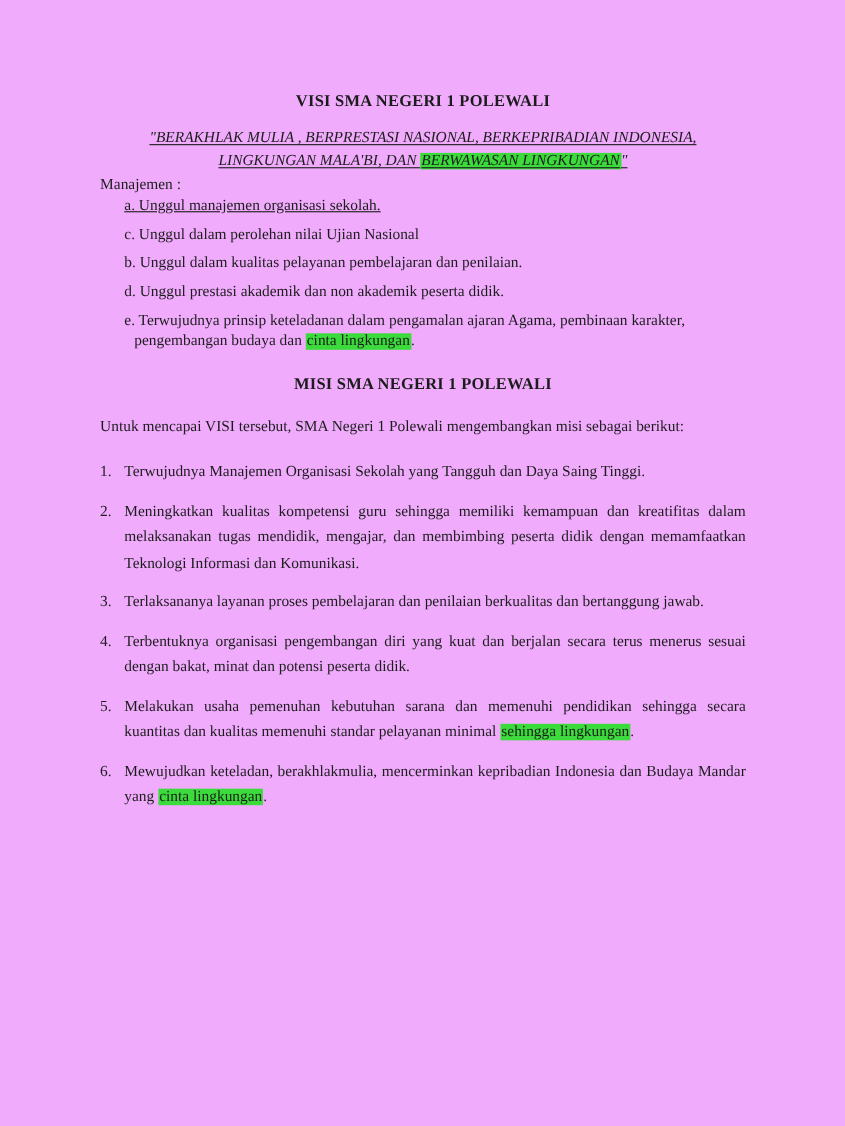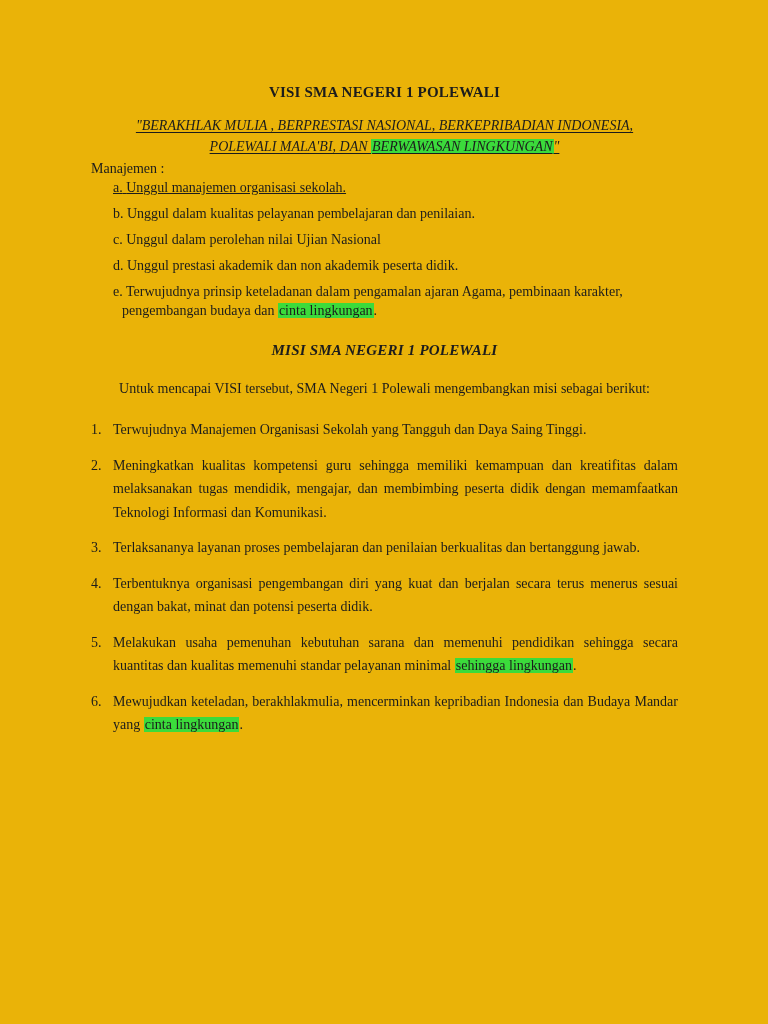--- a/index.html
+++ b/index.html
@@ -1,35 +1,35 @@
 <!DOCTYPE html>
 <html style="--hl: #3bdb3b;"><head>
 <meta charset="utf-8">
 <style>
   html,body { margin:0; padding:0; background:#ffffff; }
   .page {
     position:relative;
     width:768px; height:1024px;
-    background:#eab308;
+    background:#f0abfc;
     box-sizing:border-box;
     padding:84px 90px 0 91px;
     font-family:"Liberation Serif","DejaVu Serif",serif;
     color:#1c1c1c;
     font-size:14px;
     overflow:hidden;
   }
   .doc-title {
     font-size:15px;
     font-weight:bold;
     text-align:center;
     line-height:17px;
     margin:0 0 14px 0;
     letter-spacing:0.2px;
   }
-  .doc-title.misi { margin:22px 0 0 0;font-style:italic; }
+  .doc-title.misi { margin:22px 0 0 0; }
   .quote {
     font-style:italic;
     text-align:center;
     line-height:21px;
     margin:0;
     text-decoration:underline;
     text-underline-offset:2px;
   }
   mark {
     background:var(--hl,#3bdb3b);
@@ -38,21 +38,21 @@
   }
   .ind-label { margin:2px 0 0 0; line-height:19px; }
   ul.ind-list { list-style:none; margin:0; padding:0; }
   ul.ind-list li {
     padding-left:31px;
     text-indent:-9px;
     line-height:19px;
     margin-top:7px;
   }
   ul.ind-list li:first-child { margin-top:0;text-decoration:underline; }
-  .misi-intro { margin:16px 0 0 0; line-height:27px;text-align:center; }
+  .misi-intro { margin:16px 0 0 0; line-height:27px; }
   ol.misi-list { list-style:none; margin:16px 0 0 0; padding:0; }
   ol.misi-list li {
     padding-left:22px;
     text-indent:-22px;
     text-align:justify;
     line-height:23.5px;
     margin-bottom:12px;
   }
   .num {
     display:inline-block;
@@ -60,28 +60,28 @@
     text-indent:0;
   }
 </style>
 </head>
 <body>
 
 <div class="page">
 
   <h1 class="doc-title">VISI SMA NEGERI 1 POLEWALI</h1>
 
-  <p class="quote"><span>"BERAKHLAK MULIA , BERPRESTASI NASIONAL, BERKEPRIBADIAN INDONESIA,</span><br><span>POLEWALI MALA'BI, DAN </span><mark>BERWAWASAN LINGKUNGAN</mark><span>"</span></p>
+  <p class="quote"><span>"BERAKHLAK MULIA , BERPRESTASI NASIONAL, BERKEPRIBADIAN INDONESIA,</span><br><span>LINGKUNGAN MALA'BI, DAN </span><mark>BERWAWASAN LINGKUNGAN</mark><span>"</span></p>
 
   <p class="ind-label">Manajemen :</p>
 
   <ul class="ind-list">
       <li><span class="im">a.</span> <span>Unggul manajemen organisasi sekolah.</span></li>
+      <li><span class="im">c.</span> <span>Unggul dalam perolehan nilai Ujian Nasional</span></li>
       <li><span class="im">b.</span> <span>Unggul dalam kualitas pelayanan pembelajaran dan penilaian.</span></li>
-      <li><span class="im">c.</span> <span>Unggul dalam perolehan nilai Ujian Nasional</span></li>
       <li><span class="im">d.</span> <span>Unggul prestasi akademik dan non akademik peserta didik.</span></li>
       <li><span class="im">e.</span> <span>Terwujudnya prinsip keteladanan dalam pengamalan ajaran Agama, pembinaan karakter, pengembangan budaya dan </span><mark>cinta lingkungan</mark><span>.</span></li>
     </ul>
 
   <h2 class="doc-title misi">MISI SMA NEGERI 1 POLEWALI</h2>
 
   <p class="misi-intro">Untuk mencapai VISI tersebut, SMA Negeri 1 Polewali mengembangkan misi sebagai berikut:</p>
 
   <ol class="misi-list">
       <li><span class="num">1.</span><span>Terwujudnya Manajemen Organisasi Sekolah yang Tangguh dan Daya Saing Tinggi.</span></li>

